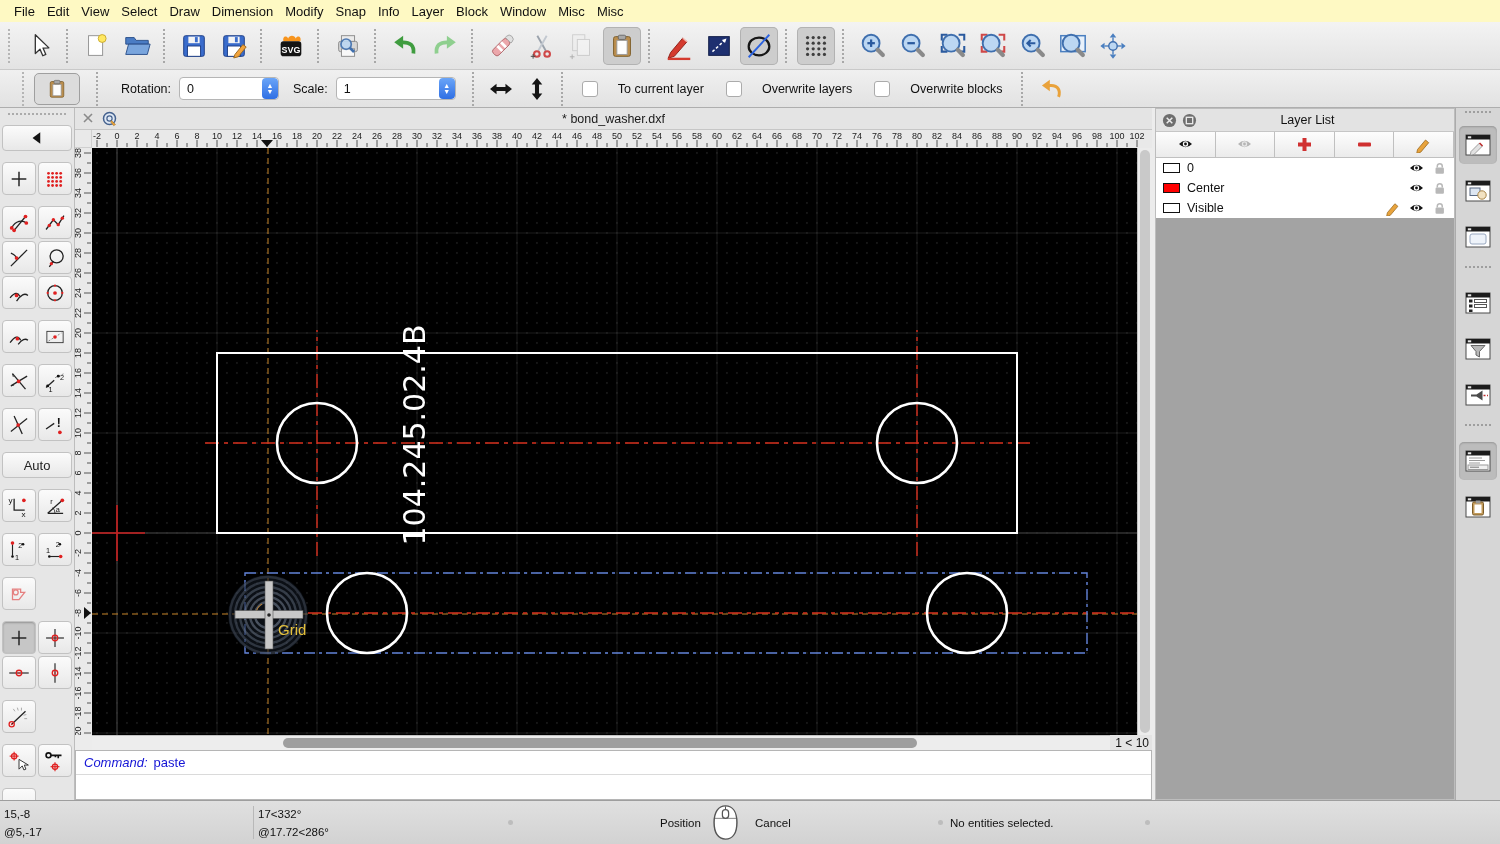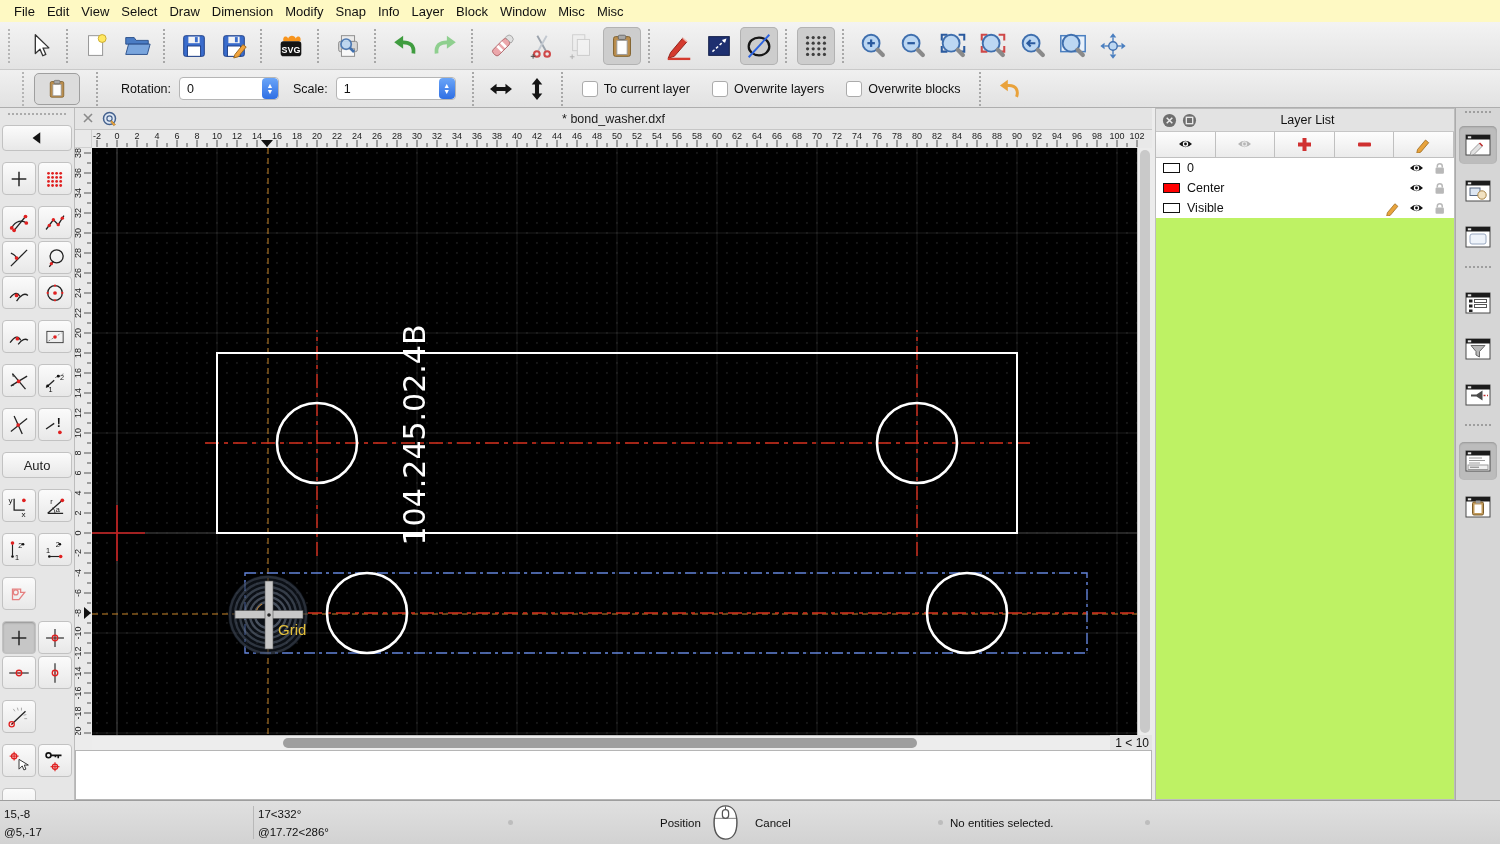--- a/index.html
+++ b/index.html
@@ -20,21 +20,21 @@
   .thandle{width:6px;height:34px;margin:0 4px;border-left:2px dotted #b5b5b5;}
   #toolbar2{left:0;top:70px;width:1500px;height:38px;background:linear-gradient(#f0f0f0,#e2e2e2);
             border-bottom:1px solid #aeaeae;display:flex;align-items:center;padding-left:18px;box-sizing:border-box;font-size:12.5px;}
   .optbtn{width:44px;height:30px;border:1px solid #9f9f9f;border-radius:5px;background:#dcdcdc;
           display:flex;align-items:center;justify-content:center;margin-right:10px;}
   .optlabel{margin:0 8px 0 14px;}
   .spin{display:flex;align-items:center;width:98px;height:21px;background:#fff;border:1px solid #b5b5b5;border-radius:4px;overflow:hidden;}
   .spin .val{flex:1;padding-left:7px;font-size:12.5px;}
   .stepper{width:16px;height:21px;background:linear-gradient(#6aa5f8,#2f6fe4);color:#fff;display:flex;flex-direction:column;
            align-items:center;justify-content:center;font-size:7px;line-height:6px;border-radius:4px;}
-  .cbwrap{display:flex;align-items:center;margin-left:22px;}
+  .cbwrap{display:flex;align-items:center;margin-left:22px;gap:14px;}
   .cb{width:14px;height:14px;background:#fff;border:1px solid #ababab;border-radius:3px;margin-right:6px;}
   
   #snapbar{left:0;top:108px;width:75px;height:692px;background:#e6e6e6;border-right:1px solid #bdbdbd;box-sizing:border-box;
            display:grid;grid-template-columns:34px 34px;gap:2px;align-content:start;justify-content:center;padding-top:3px;}
   #snapbar .handle{grid-column:1/-1;height:6px;border-top:2px dotted #ababab;margin:2px 6px 2px 6px;}
   .sbtn{width:34px;height:33px;border:1px solid #c2c2c2;border-radius:4px;background:linear-gradient(#fbfbfb,#e8e8e8);
         display:flex;align-items:center;justify-content:center;box-sizing:border-box;}
   .sbtn.wide{width:70px;grid-column:span 2;height:26px;}
   .sbtn.pressed{background:#c6c6c6;box-shadow:inset 0 1px 2px rgba(0,0,0,.25);}
   .sbtn.stext{font-size:13px;color:#222;}
@@ -47,21 +47,21 @@
   #corner{left:75px;top:130px;width:17px;height:18px;background:#e9e9e9;border-right:1px solid #cfcfcf;border-bottom:1px solid #cfcfcf;box-sizing:border-box;}
   #hruler{left:92px;top:130px;width:1060px;height:18px;background:#e9e9e9;}
   #vruler{left:75px;top:148px;width:17px;height:587px;background:#e9e9e9;}
   #canvas{left:92px;top:148px;width:1045px;height:587px;background:#000;}
   #vscroll{left:1137px;top:148px;width:15px;height:587px;background:#ececec;border-left:1px solid #c2c2c2;box-sizing:border-box;}
   #vscroll .thumb{position:absolute;left:2px;right:2px;top:2px;bottom:2px;background:#c9c9c9;border-radius:6px;}
   #hscroll{left:92px;top:735px;width:1018px;height:15px;background:#ededed;border-top:1px solid #c2c2c2;box-sizing:border-box;}
   #hscroll .thumb{position:absolute;left:191px;width:634px;top:2px;height:10px;background:#9e9e9e;border-radius:5px;}
   #zoomind{left:1110px;top:735px;width:42px;height:15px;background:#e4e4e4;font-size:12px;display:flex;align-items:center;justify-content:flex-end;padding-right:3px;box-sizing:border-box;}
   
-  #layerpanel{left:1155px;top:108px;width:300px;height:692px;background:#bef264;border:1px solid #bdbdbd;box-sizing:border-box;}
+  #layerpanel{left:1155px;top:108px;width:300px;height:692px;background:#a3a3a3;border:1px solid #bdbdbd;box-sizing:border-box;}
   #lheader{height:22px;background:#e3e3e3;border-bottom:1px solid #c6c6c6;display:flex;align-items:center;padding:0 6px;gap:5px;}
   #ltitle{flex:1;text-align:center;font-size:12.5px;}
   #lbtns{display:flex;height:25px;border-bottom:1px solid #c0c0c0;}
   .lbtn{flex:1;border-right:1px solid #c0c0c0;background:linear-gradient(#fdfdfd,#ebebeb);display:flex;align-items:center;justify-content:center;}
   .lrow{height:20px;display:flex;align-items:center;padding:0 7px;gap:7px;font-size:12.5px;background:#fff;}
   .swatch{width:17px;height:10px;border:1px solid #111;box-sizing:border-box;}
   .lname{flex:1;}
   
   #dockbar{left:1455px;top:108px;width:45px;height:692px;background:#d6d6d6;border-left:1px solid #ababab;box-sizing:border-box;
            display:flex;flex-direction:column;align-items:center;padding-top:3px;}
@@ -1282,20 +1282,24 @@
           <rect x="5.8" y="7.3" width="3.4" height="2" fill="#e8e8e8"></rect>
           <rect x="10.5" y="11" width="11" height="13" rx="1.5" fill="#c29a5a" stroke="#7c5c28"></rect>
           <rect x="12.5" y="13.5" width="7" height="8.5" fill="#fff"></rect>
           <rect x="13.8" y="9.5" width="4.6" height="3" fill="#9a9a9a"></rect>
         </svg>
       </span>
     </div>
   </div>
 
 <div id="cmdpanel" class="abs">
+  <div id="cmdline">
+    <span class="prompt">Command:</span>
+    <span class="cmdval">paste</span>
+  </div>
 </div>
 
 <div id="statusbar" class="abs">
   <span class="s" style="left:4px;top:7px">15,-8</span>
   <span class="s" style="left:4px;top:25px">@5,-17</span>
   <div class="ssep" style="left:253px"></div>
   <span class="s" style="left:258px;top:7px">17&lt;332°</span>
   <span class="s" style="left:258px;top:25px">@17.72&lt;286°</span>
   <span class="sdot" style="left:508px;top:19px"></span>
   <span class="s" style="left:660px;top:16px">Position</span>

